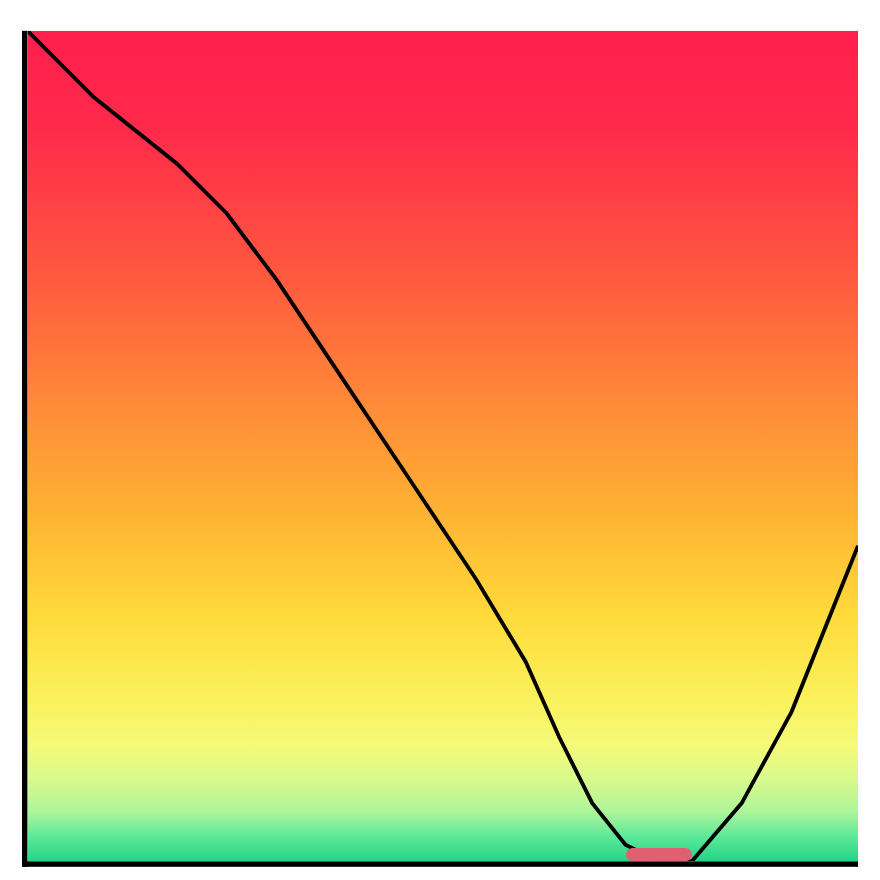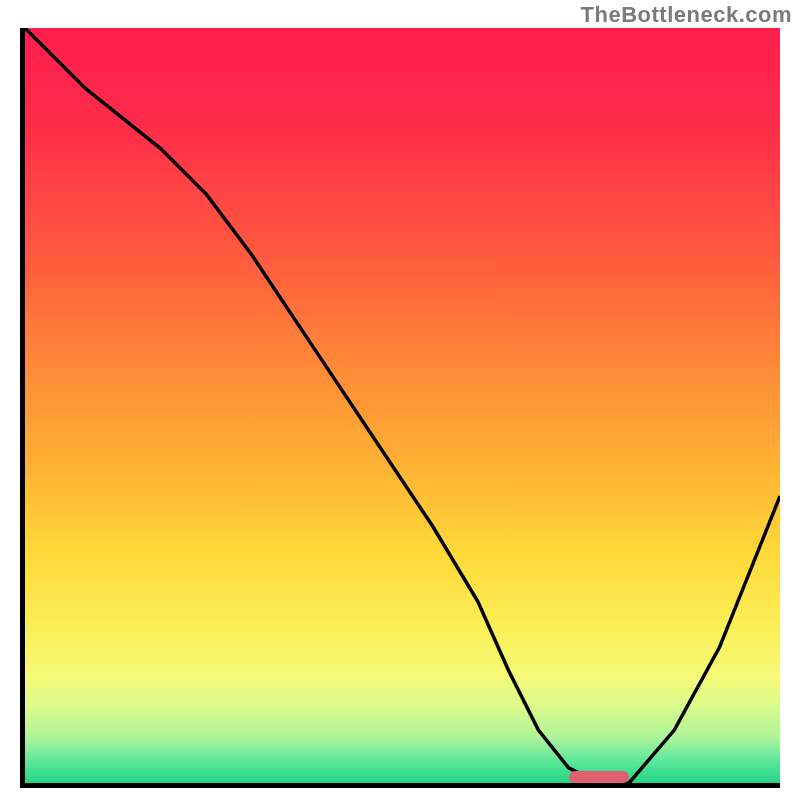--- a/index.html
+++ b/index.html
@@ -63,21 +63,20 @@
     position: absolute;
     height: 12px;
     border-radius: 6px;
     background: #e06070;
   }
 </style>
 </head>
 <body>
 
 <div class="stage">
-  <div class="watermark">TheBottleneck.com</div>
 
   <div class="plot">
     <div class="gradient"></div>
 
     <svg class="curve" viewBox="0 0 755 755" preserveAspectRatio="none">
       <path id="curve-path" fill="none" stroke="#000" stroke-width="3.5" d="M0.0 0.0 L60.4 60.4 L135.9 120.8 L181.2 166.1 L226.5 226.5 L286.9 317.1 L347.3 407.7 L407.7 498.3 L453.0 573.8 L483.2 641.8 L513.4 702.1 L543.6 739.9 L573.8 755.0 L604.0 755.0 L649.3 702.1 L694.6 619.1 L755.0 468.1"></path>
     </svg>
 
     <div id="marker" class="marker" style="left: 543.6px; width: 60.4px; bottom: 0px;"></div>
   </div>

